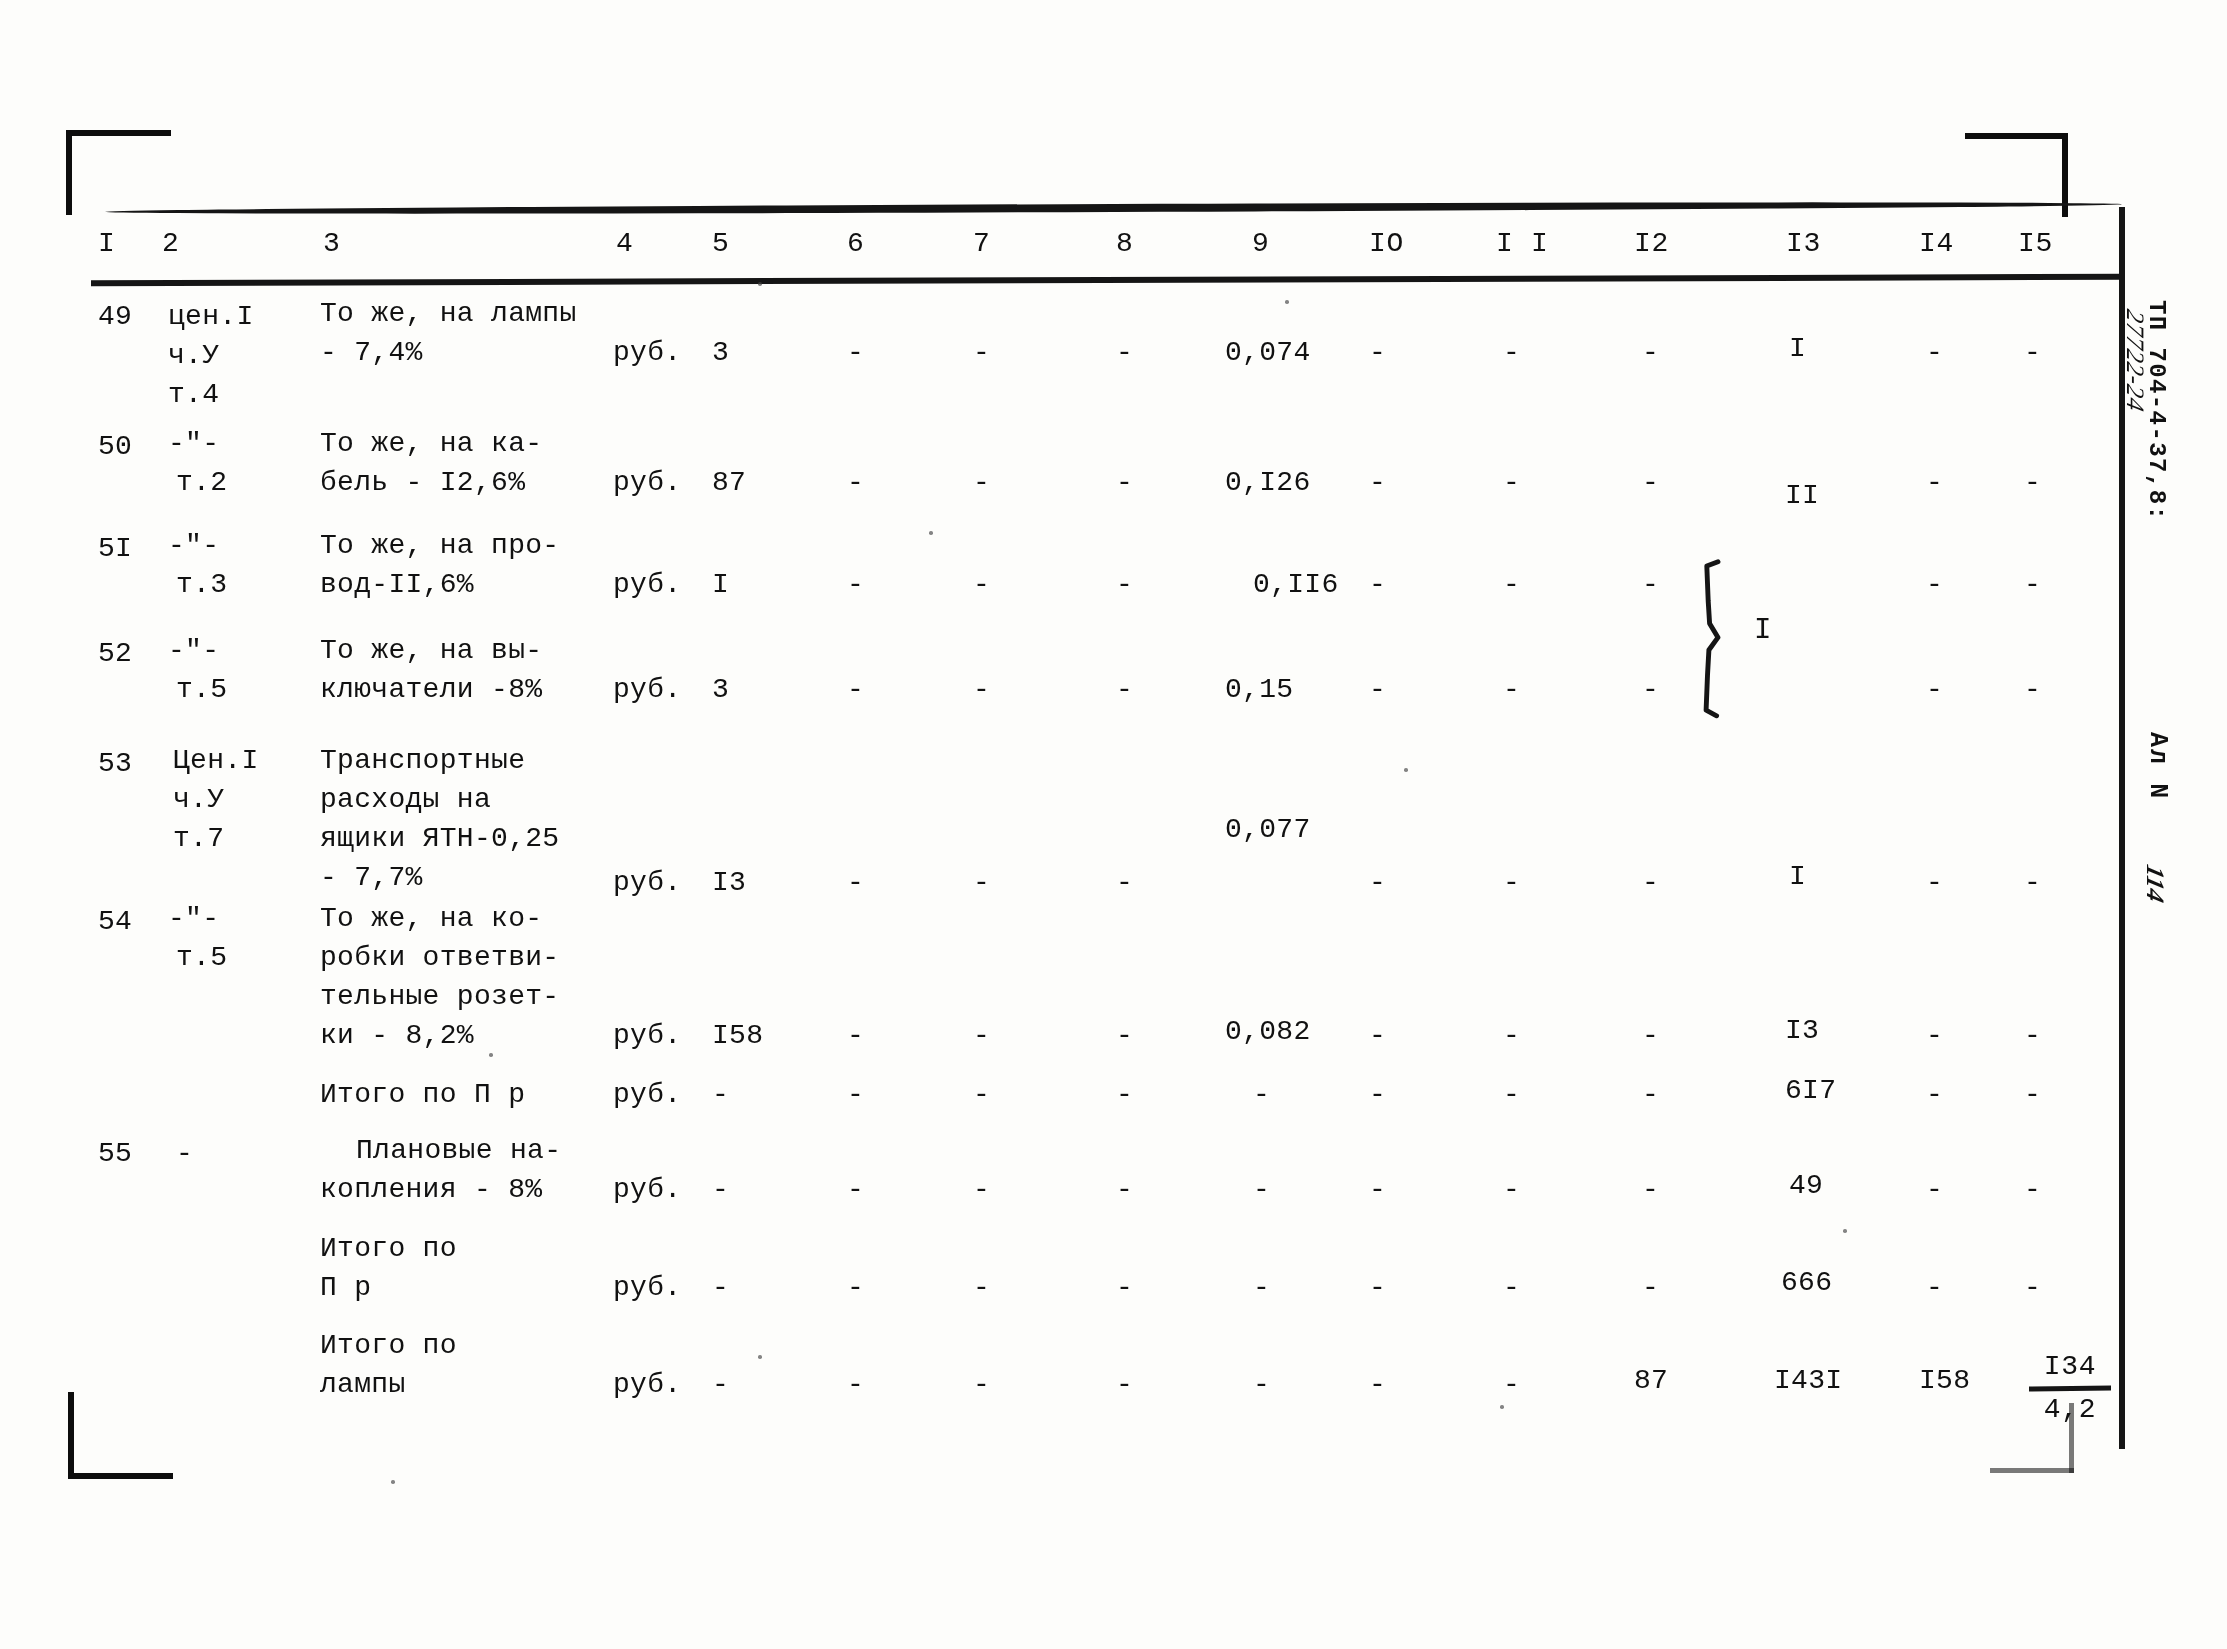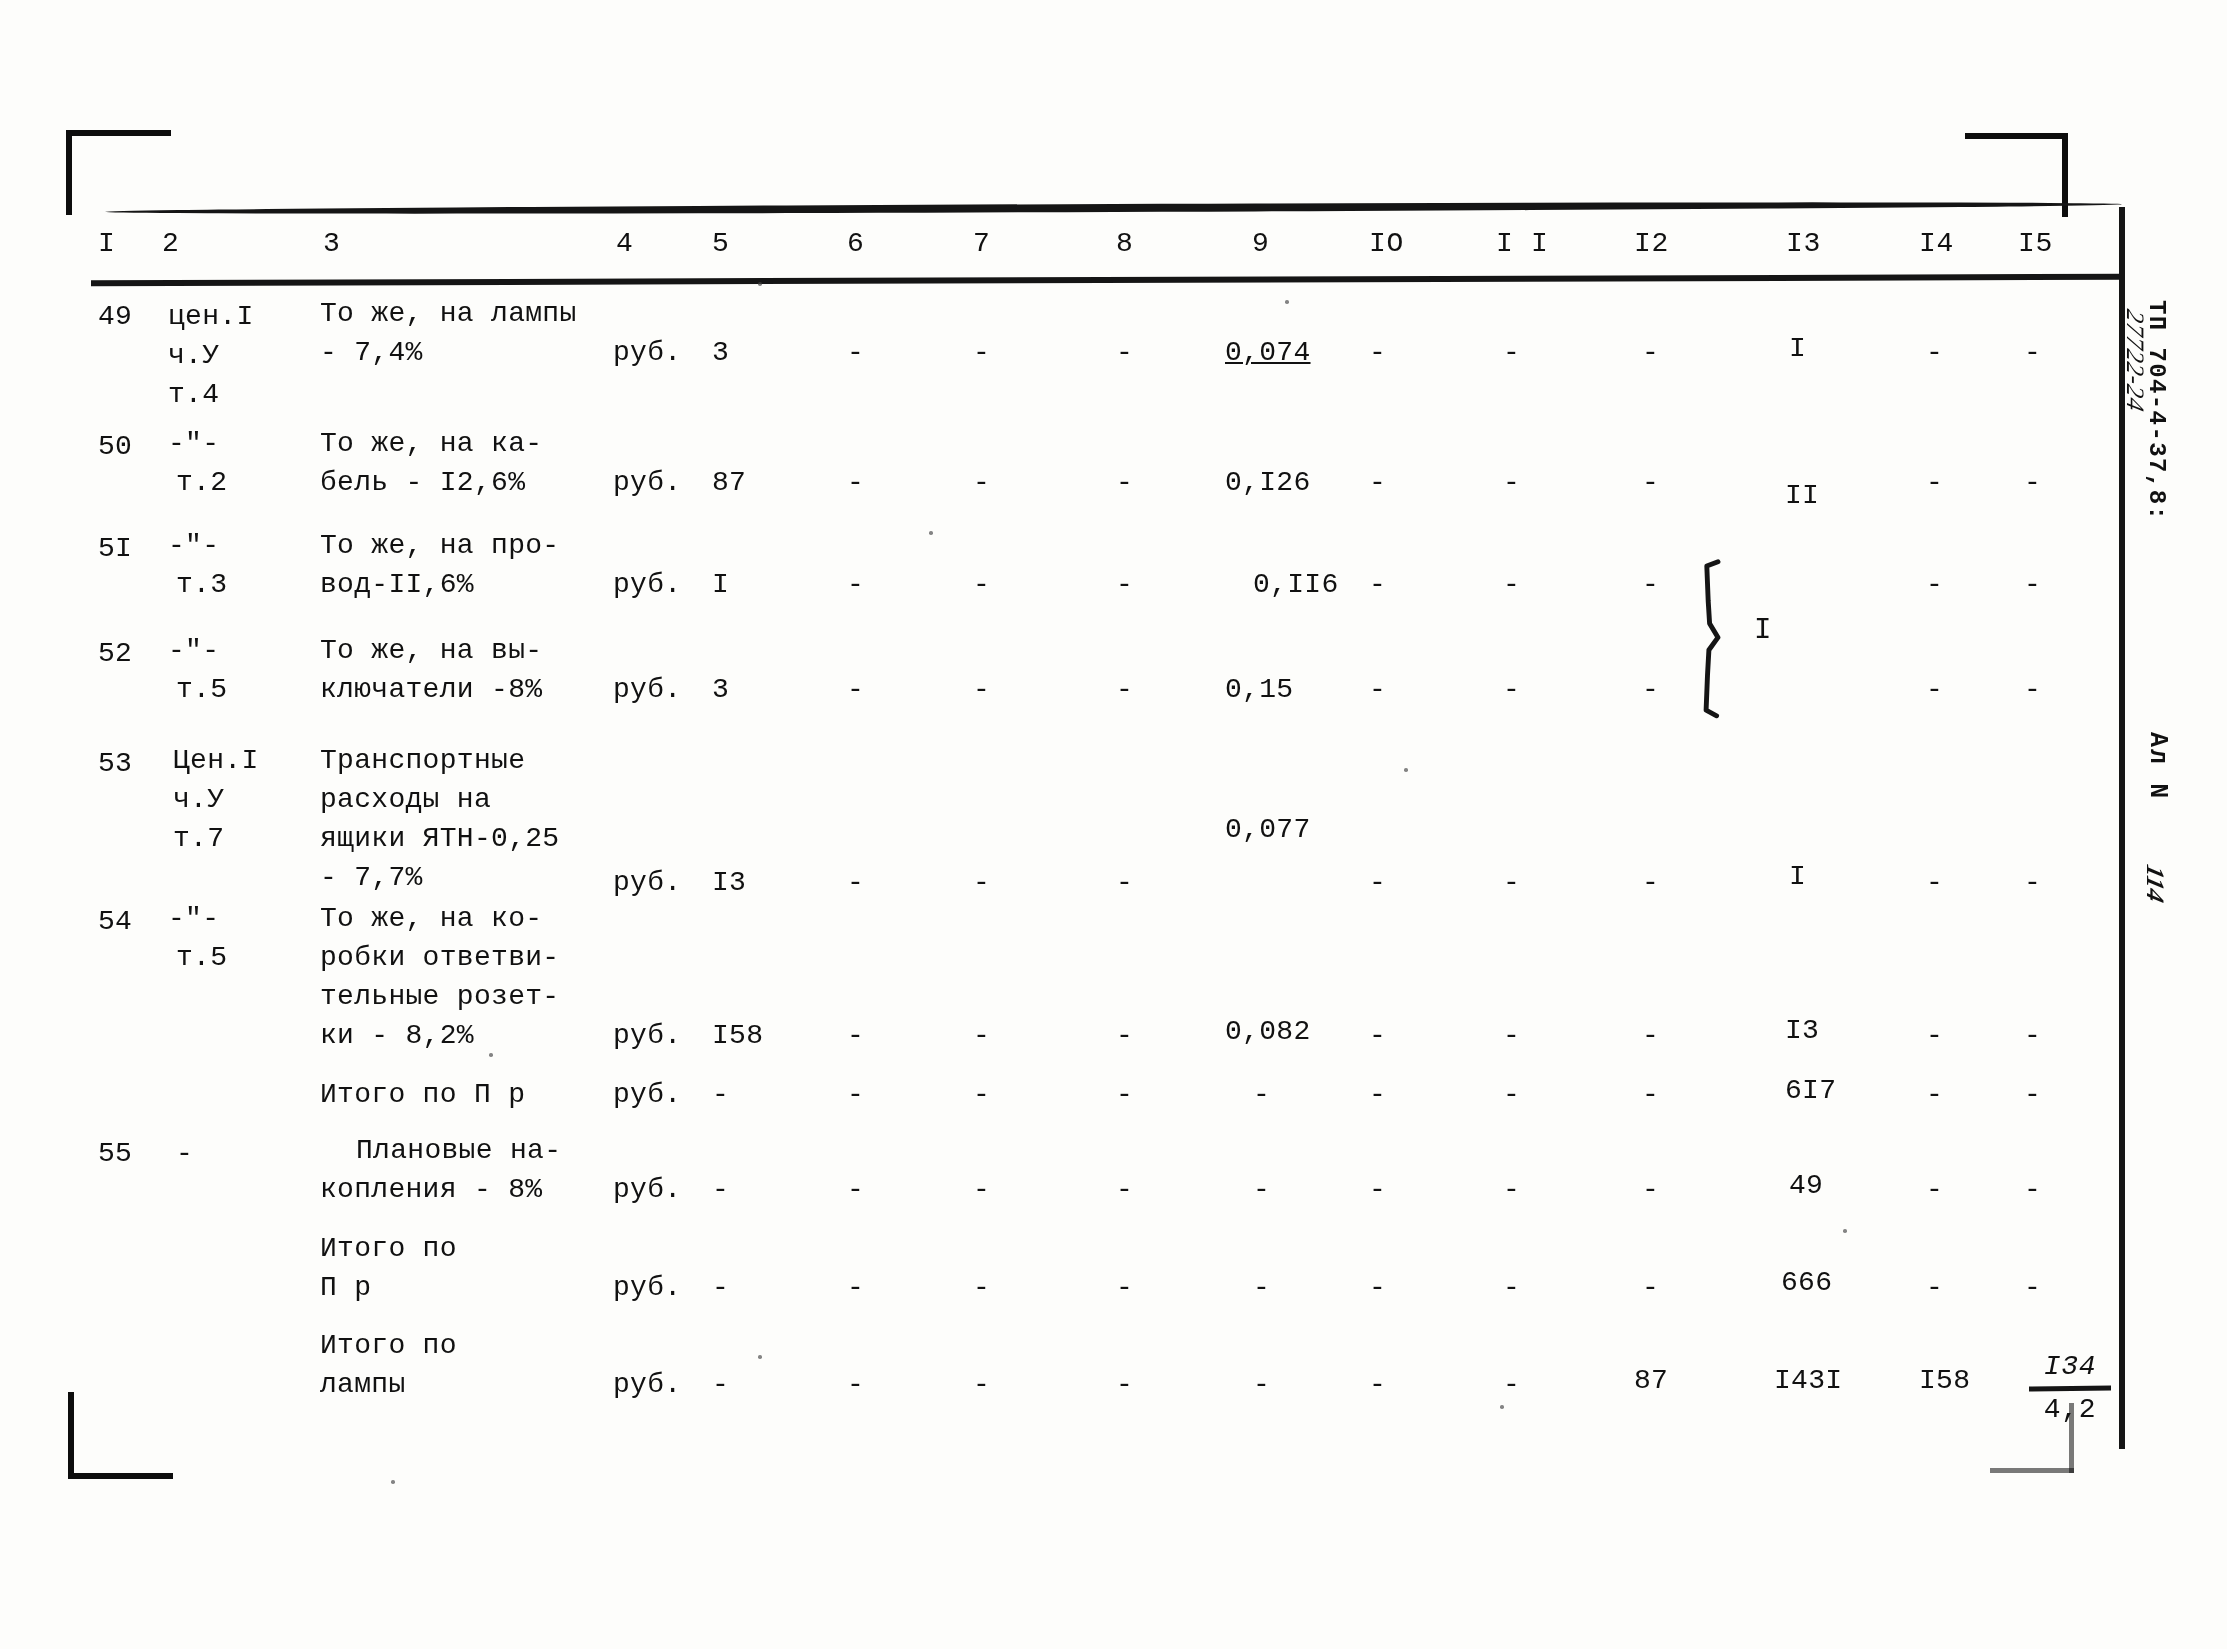--- a/index.html
+++ b/index.html
@@ -52,21 +52,21 @@
   .vnote.pg{left:2169px;top:869px;transform:rotate(90deg) skewX(-14deg);
     font-family:"Liberation Serif",serif;font-size:25px;font-style:italic;font-weight:bold;}
 
   
   .brace{position:absolute;left:1697px;top:559px;width:49px;height:161px;}
   .brace svg{display:block;}
   .brace-label{position:absolute;left:1754px;top:614px;font-size:29px;}
 
   
   .frac{position:absolute;left:2029px;top:1351px;text-align:center;}
-  .frac .num{font-size:28px;letter-spacing:0.7px;font-style:italic;}
+  .frac .num{font-size:28px;letter-spacing:0.7px;}
   .frac .bar{width:82px;height:4.9px;background:#151515;margin:4.2px 0 2.8px 0;
     transform:rotate(-0.6deg);}
   .frac .den{font-size:28px;letter-spacing:0.7px;}
 
   
   .spk{position:absolute;background:#444;border-radius:50%;width:3.5px;height:3.5px;opacity:.65;}
 </style>
 </head>
 <body>
 
@@ -113,21 +113,21 @@
   <div class="t cell" style="left:168px;top:303px;">цен.I</div>
   <div class="t cell" style="left:168px;top:342px;">ч.У</div>
   <div class="t cell" style="left:168px;top:381px;">т.4</div>
   <div class="t cell" style="left:320px;top:300px;">То же, на лампы</div>
   <div class="t cell" style="left:320px;top:339px;">- 7,4%</div>
   <div class="t cell" style="left:613px;top:339px;">руб.</div>
   <div class="t cell" style="left:712px;top:339px;">3</div>
   <div class="t cell" style="left:847px;top:339px;">-</div>
   <div class="t cell" style="left:973px;top:339px;">-</div>
   <div class="t cell" style="left:1116px;top:339px;">-</div>
-  <div class="t cell" style="left:1225px;top:339px;text-decoration:underline;">0,074</div>
+  <div class="t cell" style="left:1225px;top:339px;">0,074</div>
   <div class="t cell" style="left:1369px;top:339px;">-</div>
   <div class="t cell" style="left:1503px;top:339px;">-</div>
   <div class="t cell" style="left:1642px;top:339px;">-</div>
   <div class="t cell" style="left:1789px;top:335px;">I</div>
   <div class="t cell" style="left:1926px;top:339px;">-</div>
   <div class="t cell" style="left:2024px;top:339px;">-</div>
 
   <div class="t cell" style="left:98px;top:433px;">50</div>
   <div class="t cell" style="left:168px;top:430px;">-"-</div>
   <div class="t cell" style="left:176px;top:469px;">т.2</div>

